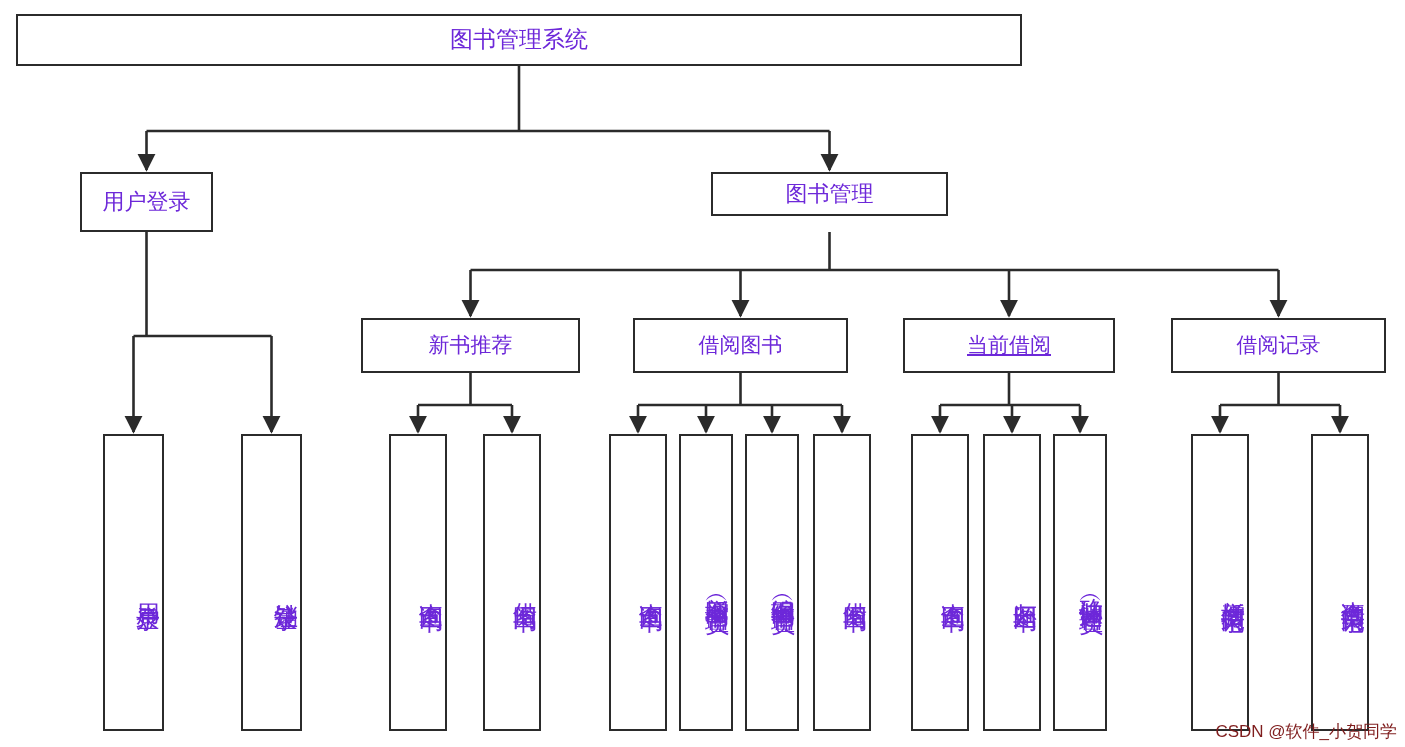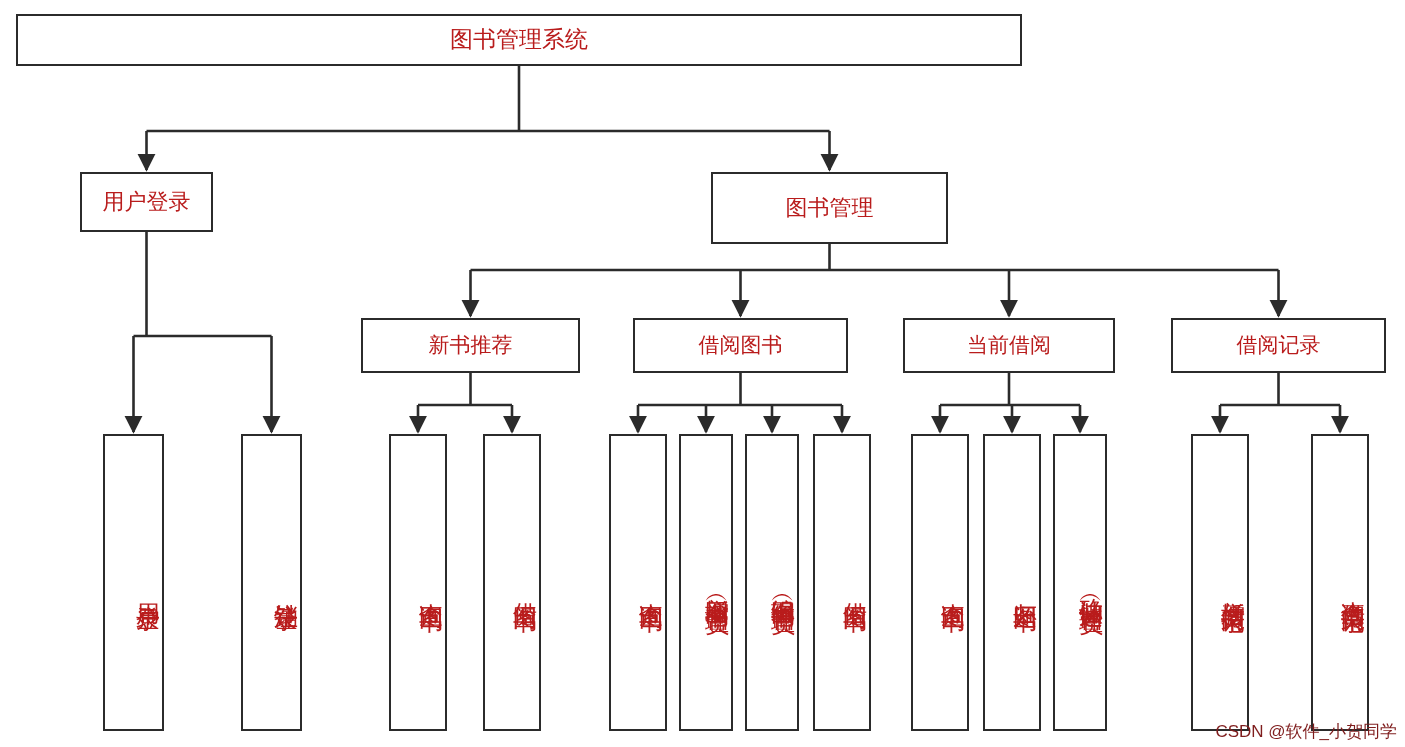--- a/index.html
+++ b/index.html
@@ -25,21 +25,21 @@
     height: 747px;
   }
   .node {
     position: absolute;
     box-sizing: border-box;
     border: 2px solid #2b2b2b;
     background: #ffffff;
     display: flex;
     align-items: center;
     justify-content: center;
-    color: #b91c1c;
+    color: #6d28d9;
     line-height: 1.18;
   }
   .node.horiz {
     writing-mode: horizontal-tb;
   }
   .node.vert {
     writing-mode: vertical-rl;
     text-orientation: upright;
     letter-spacing: 2px;
     padding-top: 10px;
@@ -108,30 +108,30 @@
       </g>
   </svg>
 
   <div id="nodes-layer">
       <div class="node horiz" style="left: 16px; top: 14px; width: 1006px; height: 52px; font-size: 23px;">
         <span class="node-label">图书管理系统</span>
       </div>
       <div class="node horiz" style="left: 80px; top: 172px; width: 133px; height: 60px; font-size: 22px;">
         <span class="node-label">用户登录</span>
       </div>
-      <div class="node horiz" style="left: 711px; top: 172px; width: 237px; height: 72px; font-size: 22px;">
+      <div class="node horiz" style="left: 711px; top: 172px; width: 237px; height: 44px; font-size: 22px;">
         <span class="node-label">图书管理</span>
       </div>
       <div class="node horiz" style="left: 361px; top: 318px; width: 219px; height: 55px; font-size: 21px;">
         <span class="node-label">新书推荐</span>
       </div>
       <div class="node horiz" style="left: 633px; top: 318px; width: 215px; height: 55px; font-size: 21px;">
         <span class="node-label">借阅图书</span>
       </div>
-      <div class="node horiz" style="left: 903px; top: 318px; width: 212px; height: 55px; font-size: 21px;">
+      <div class="node horiz" style="left: 903px; top: 318px; width: 212px; height: 55px; font-size: 21px; text-decoration: underline;">
         <span class="node-label">当前借阅</span>
       </div>
       <div class="node horiz" style="left: 1171px; top: 318px; width: 215px; height: 55px; font-size: 21px;">
         <span class="node-label">借阅记录</span>
       </div>
       <div class="node vert" style="left: 103px; top: 434px; width: 61px; height: 297px; font-size: 24px;">
         <span class="node-label">用户登录</span>
       </div>
       <div class="node vert" style="left: 241px; top: 434px; width: 61px; height: 297px; font-size: 24px;">
         <span class="node-label">注销登录</span>

